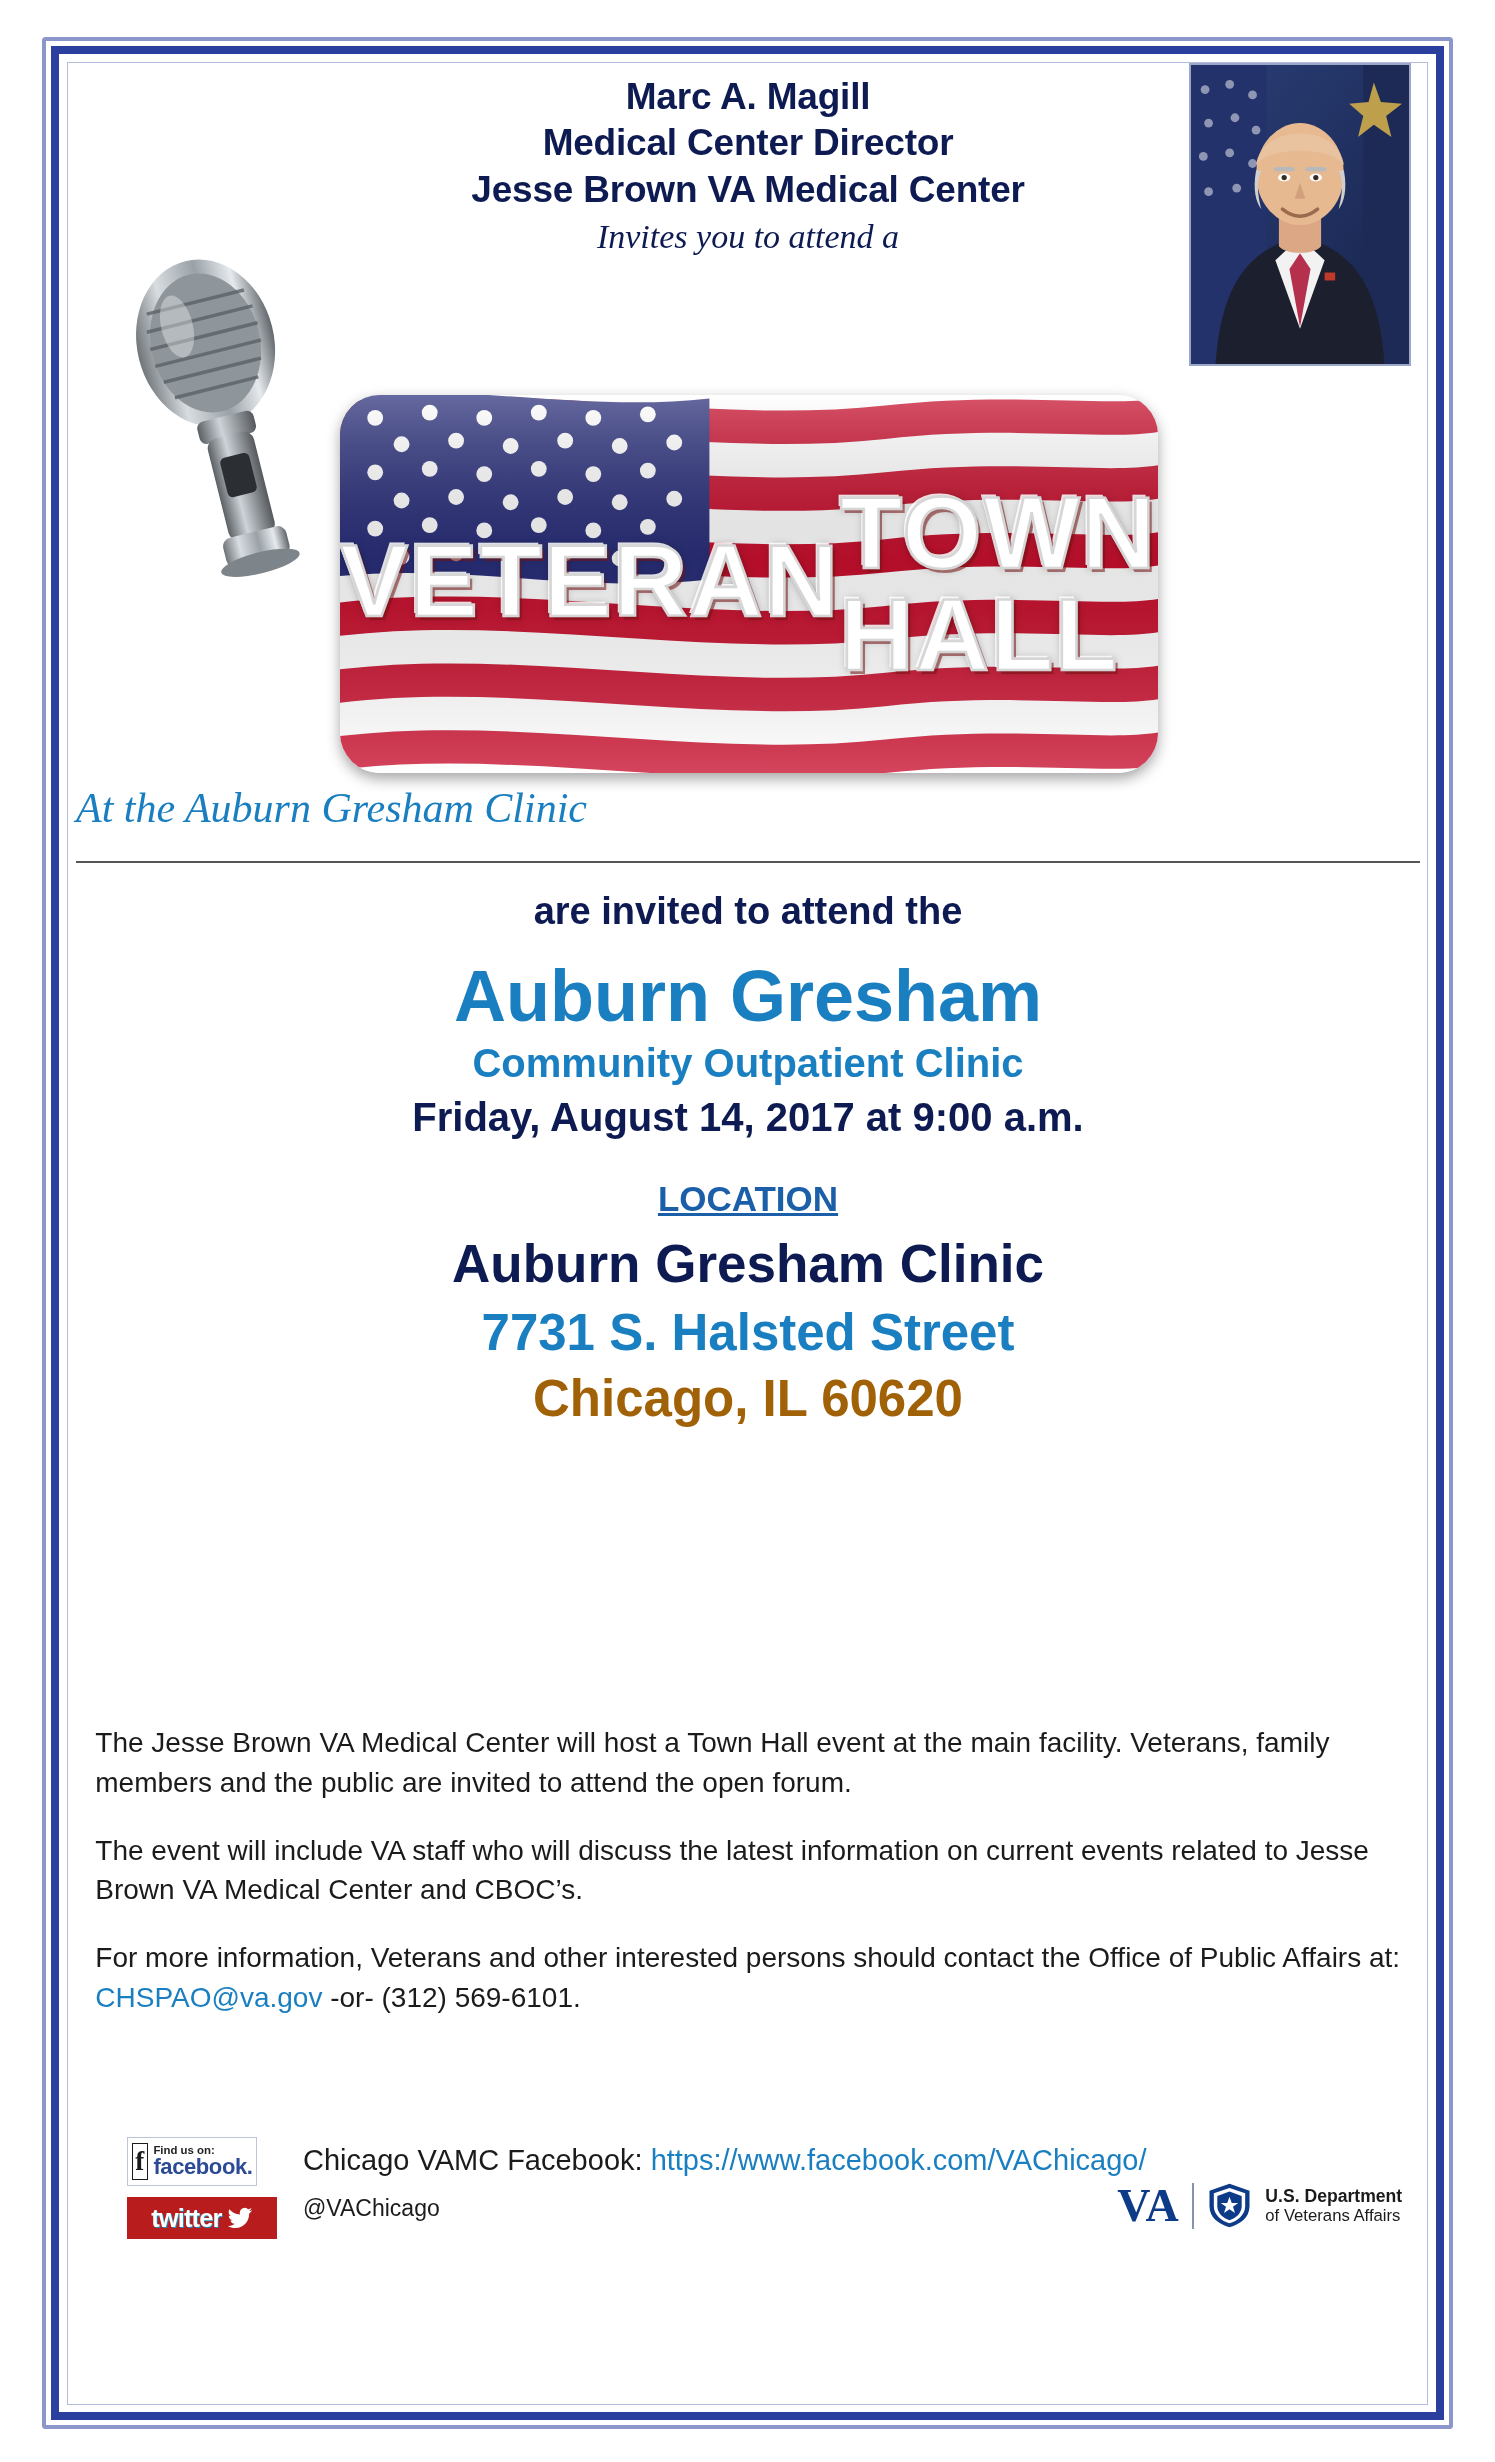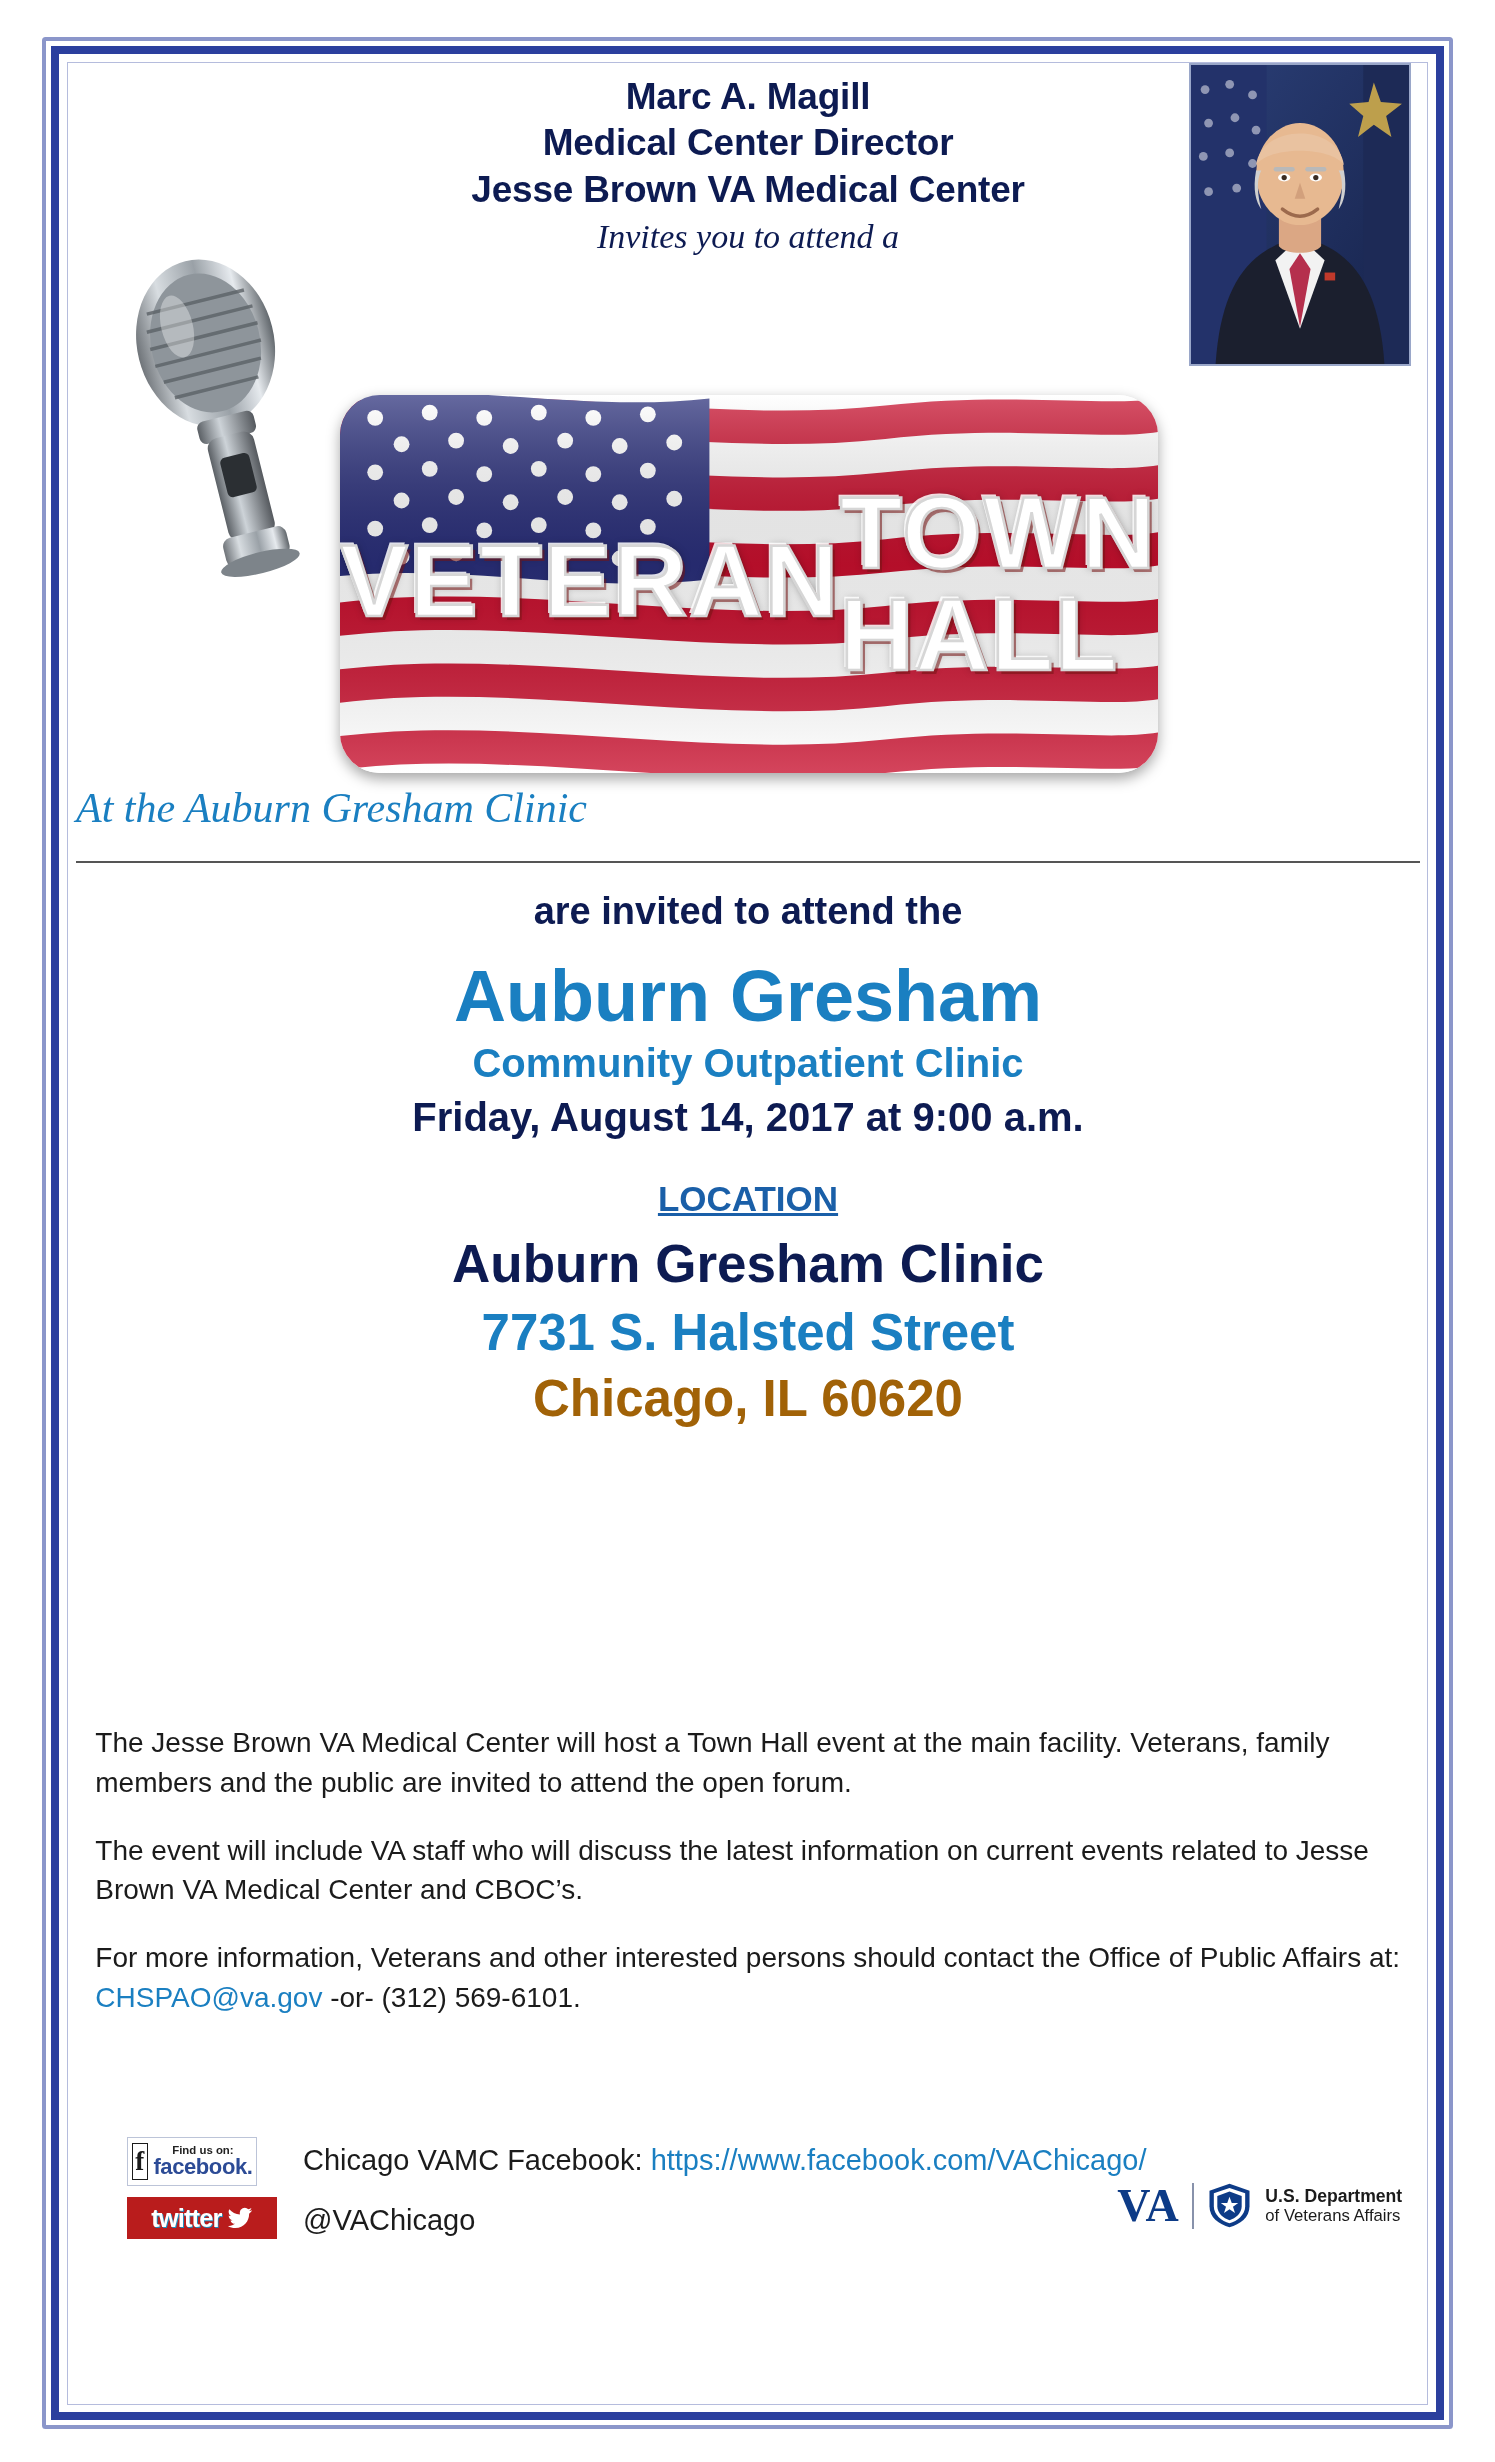--- a/index.html
+++ b/index.html
@@ -275,21 +275,20 @@
     font-size: 27px;
     font-family: "Liberation Serif", serif;
     display: flex; align-items: center; justify-content: center;
     line-height: 1;
   }
   .fb-txt {
     margin-left: 5.3px;
     display: flex;
     flex-direction: column;
     line-height: 1;
-    text-align: center;
   }
   .fb-txt .t1 { font-size: 11.4px; color: #222; font-weight: bold; }
   .fb-txt .t2 { font-size: 22px; color: #2c4b96; font-weight: bold; letter-spacing: -0.4px; }
 
   .tw-badge {
     position: absolute;
     left: 35px;
     top: 60px;
     width: 150px;
     height: 42px;
@@ -313,22 +312,22 @@
     position: absolute;
     left: 211px;
     top: 7px;
     font-size: 29px;
     color: #1b1b1b;
   }
   .fb-line .link { color: #1a7fc1; }
   .tw-handle {
     position: absolute;
     left: 211px;
-    top: 67px;
-    font-size: 29px;
+    top: 58px;
+    font-size: 23px;
     color: #1b1b1b;
   }
 
   .va-logo {
     position: absolute;
     right: 8.8px;
     top: 42px;
     display: flex;
     align-items: center;
     gap: 12.3px;

